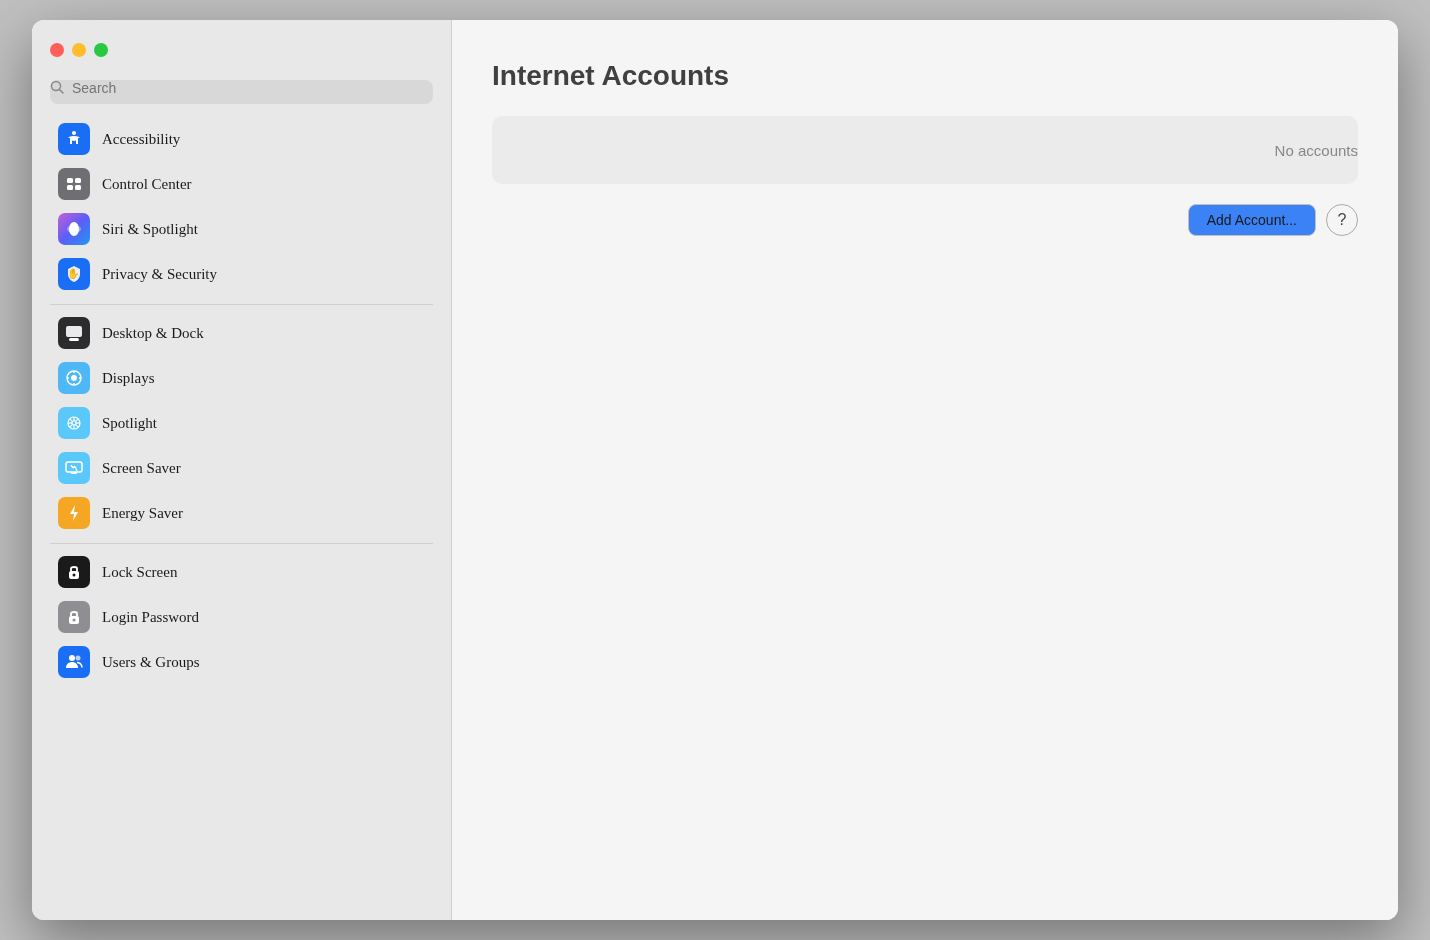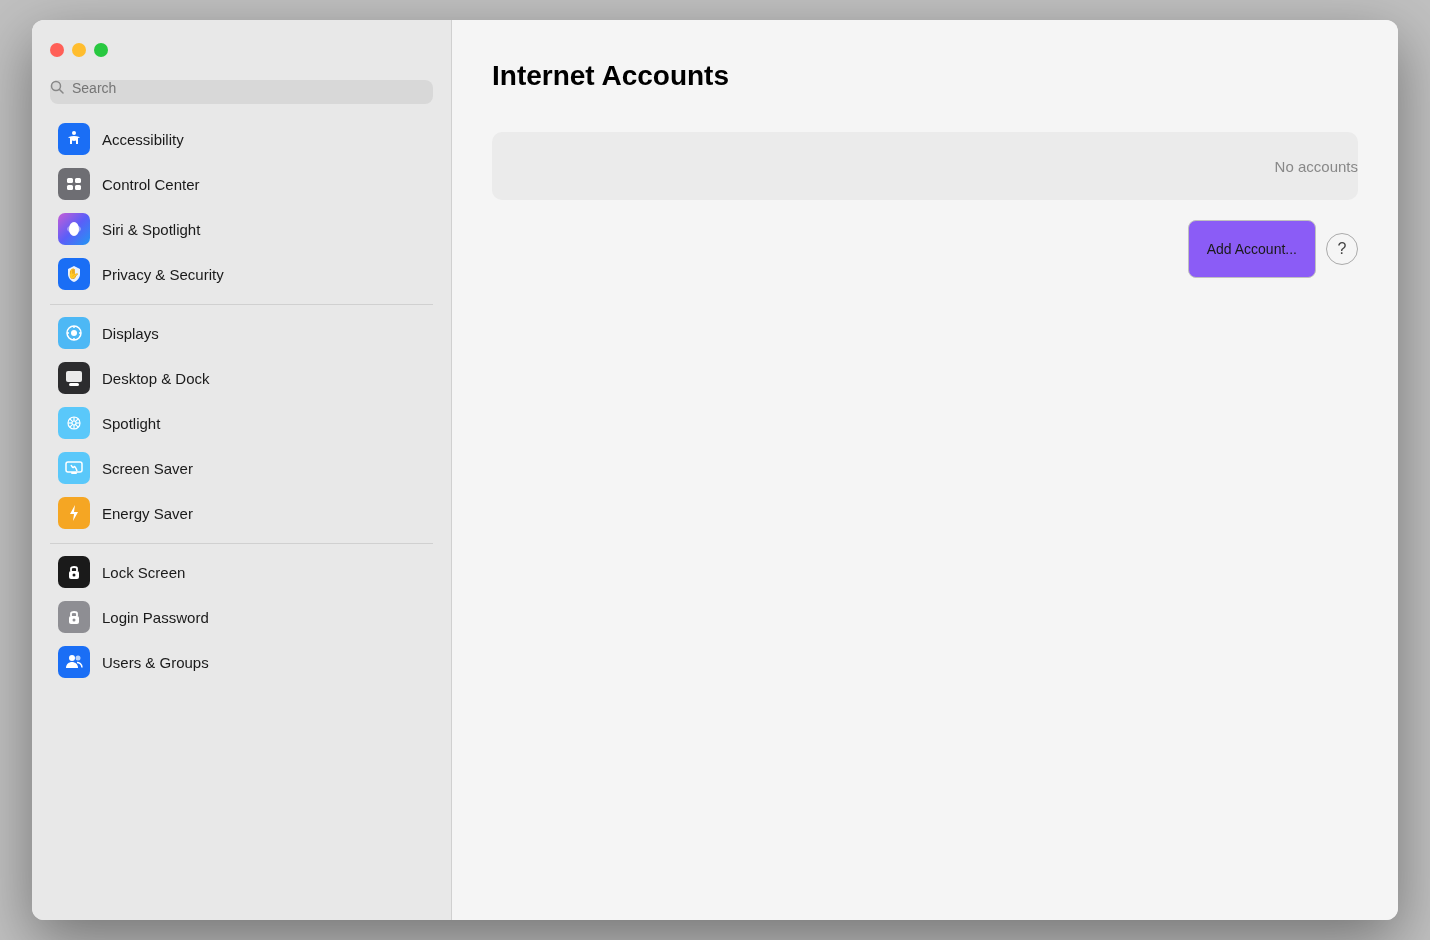--- a/index.html
+++ b/index.html
@@ -83,20 +83,21 @@
       outline: none;
       font-size: 14px;
       color: #888;
       width: 100%;
     }
 
     .sidebar-scroll {
       overflow-y: auto;
       flex: 1;
       padding-bottom: 22px;
+      font-family: Liberation Serif, serif;
     }
 
     .sidebar-section {
       margin-bottom: 8px;
     }
 
     .sidebar-item {
       display: flex;
       align-items: center;
       padding: 6px 18px;
@@ -144,22 +145,22 @@
       flex: 1;
       background: #f5f5f5;
       display: flex;
       flex-direction: column;
       padding: 40px 40px 40px 40px;
     }
 
     .page-title {
       font-size: 28px;
       font-weight: 700;
-      color: #000000;
-      margin-bottom: 40px;
+      color: #404040;
+      margin-bottom: 24px;
     }
 
     .no-accounts-box {
       background: #ebebeb;
       border-radius: 10px;
       height: 68px;
       display: flex;
       align-items: center;
       justify-content: flex-end;
       color: #888;
@@ -168,24 +169,24 @@
 
     .actions-row {
       display: flex;
       justify-content: flex-end;
       align-items: center;
       gap: 10px;
       margin-top: 20px;
     }
 
     .add-account-btn {
-      background: #8b5cf6;
+      background: #3b82f6;
       border: 1px solid #c0c0c0;
       border-radius: 8px;
-      padding: 20px 18px;
+      padding: 7px 18px;
       font-size: 14px;
       color: #1a1a1a;
       cursor: pointer;
     }
 
     .help-btn {
       width: 32px;
       height: 32px;
       border-radius: 50%;
       border: 1.5px solid #aaa;
@@ -264,41 +265,41 @@
             </svg>
           </div>
           <span class="sidebar-item-label">Privacy &amp; Security</span>
         </div>
       </div>
 
       <div class="divider"></div>
 
       <div class="sidebar-section">
         <div class="sidebar-item">
+          <div class="sidebar-item-icon icon-desktop-dock">
+            <svg width="20" height="20" viewBox="0 0 20 20" fill="white">
+              <rect x="2" y="3" width="16" height="11" rx="2" fill="white" opacity="0.9"></rect>
+              <rect x="5" y="15" width="10" height="3" rx="1.5" fill="white"></rect>
+            </svg>
+          </div>
+          <span class="sidebar-item-label">Desktop &amp; Dock</span>
+        </div>
+
+        <div class="sidebar-item">
           <div class="sidebar-item-icon icon-displays">
             <svg width="20" height="20" viewBox="0 0 20 20">
               <circle cx="10" cy="10" r="7" fill="none" stroke="white" stroke-width="1.5"></circle>
               <circle cx="10" cy="10" r="3" fill="white"></circle>
               <line x1="10" y1="3" x2="10" y2="5" stroke="white" stroke-width="1.5"></line>
               <line x1="10" y1="15" x2="10" y2="17" stroke="white" stroke-width="1.5"></line>
               <line x1="3" y1="10" x2="5" y2="10" stroke="white" stroke-width="1.5"></line>
               <line x1="15" y1="10" x2="17" y2="10" stroke="white" stroke-width="1.5"></line>
             </svg>
           </div>
           <span class="sidebar-item-label">Displays</span>
-        </div>
-
-        <div class="sidebar-item">
-          <div class="sidebar-item-icon icon-desktop-dock">
-            <svg width="20" height="20" viewBox="0 0 20 20" fill="white">
-              <rect x="2" y="3" width="16" height="11" rx="2" fill="white" opacity="0.9"></rect>
-              <rect x="5" y="15" width="10" height="3" rx="1.5" fill="white"></rect>
-            </svg>
-          </div>
-          <span class="sidebar-item-label">Desktop &amp; Dock</span>
         </div>
 
         <div class="sidebar-item">
           <div class="sidebar-item-icon" style="background: #5ac8fa;">
             <svg width="20" height="20" viewBox="0 0 20 20">
               <circle cx="10" cy="10" r="6" fill="none" stroke="white" stroke-width="1.2"></circle>
               <circle cx="10" cy="10" r="2" fill="none" stroke="white" stroke-width="1.2"></circle>
               <line x1="10" y1="4" x2="10" y2="8" stroke="white" stroke-width="1.2"></line>
               <line x1="10" y1="12" x2="10" y2="16" stroke="white" stroke-width="1.2"></line>
               <line x1="4" y1="10" x2="8" y2="10" stroke="white" stroke-width="1.2"></line>

